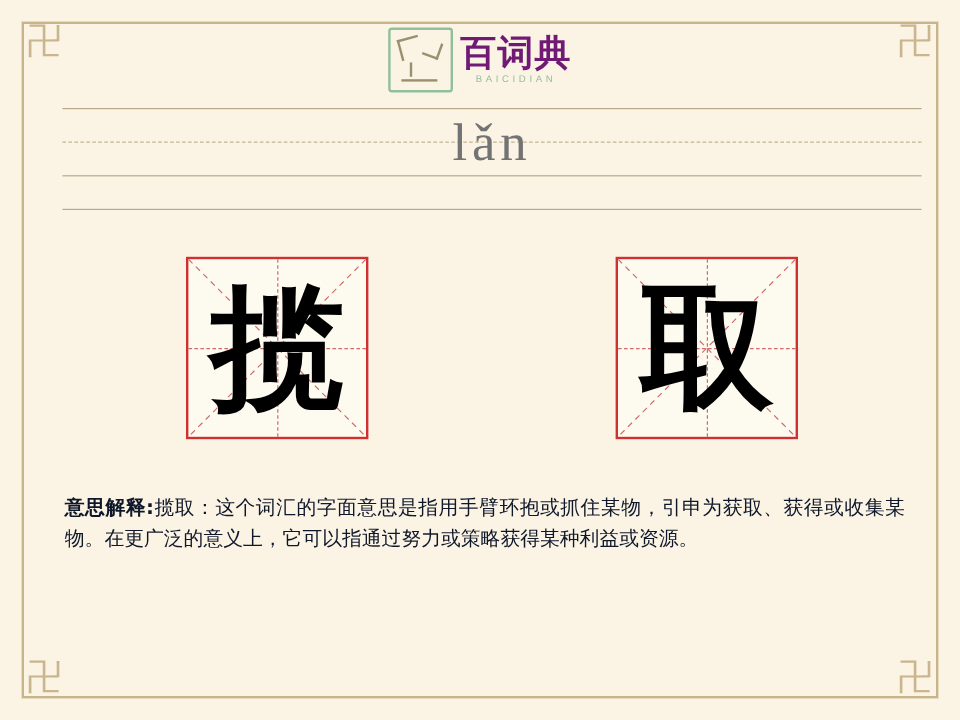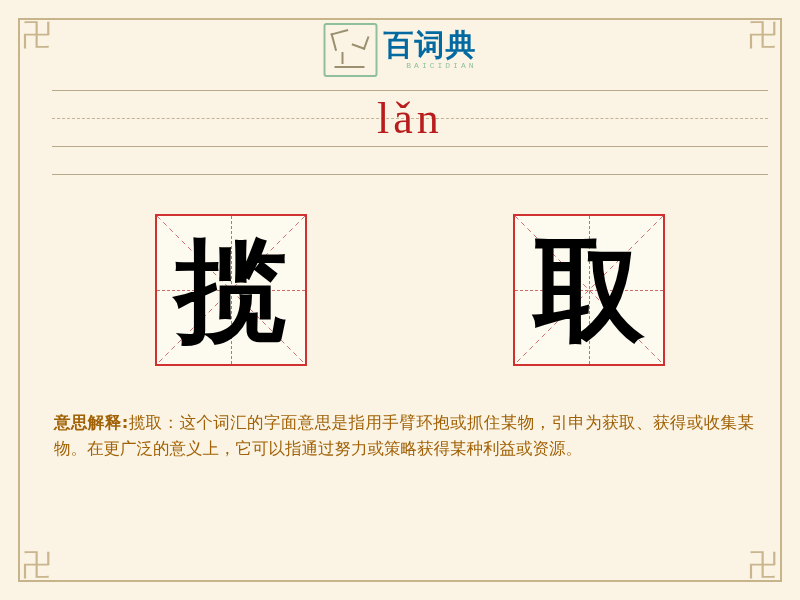--- a/index.html
+++ b/index.html
@@ -106,30 +106,30 @@
   .logo-text {
     margin-left: 6px;
     display: flex;
     flex-direction: column;
     justify-content: center;
   }
   .logo-cn {
     font-family: "DejaVu Sans", sans-serif;
     font-size: 30px;
     font-weight: bold;
-    color: #0369a1;
+    color: #701a75;
     letter-spacing: 1px;
     line-height: 32px;
   }
   .logo-en {
-    font-family: Liberation Mono, monospace;
+    font-family: Liberation Sans, sans-serif;
     font-size: 8px;
     color: #8fbf9b;
     letter-spacing: 3px;
-    text-align: right;
+    text-align: center;
     line-height: 10px;
   }
 
   
   .staff {
     position: absolute;
     left: 42px;
     top: 80px;
     width: 716px;
     height: 84px;
@@ -154,21 +154,21 @@
     height: 57px;
     display: flex;
   }
   .pinyin-cell {
     flex: 1 1 0;
     display: flex;
     align-items: center;
     justify-content: center;
     font-family: "Liberation Serif", serif;
     font-size: 44px;
-    color: #b91c1c;
+    color: #737373;
     letter-spacing: 4px;
   }
 
   
   .chars {
     position: absolute;
     left: 42px;
     top: 200px;
     width: 716px;
     height: 160px;
@@ -236,21 +236,21 @@
 
   
   .explain {
     position: absolute;
     left: 44px;
     top: 400px;
     width: 700px;
     font-family: "DejaVu Sans", sans-serif;
     font-size: 16.5px;
     line-height: 26px;
-    color: #a16207;
+    color: #0f172a;
     text-align: justify;
   }
   .explain .label {
     font-weight: bold;
   }
 </style>
 </head>
 <body>
 
 <div class="page">

